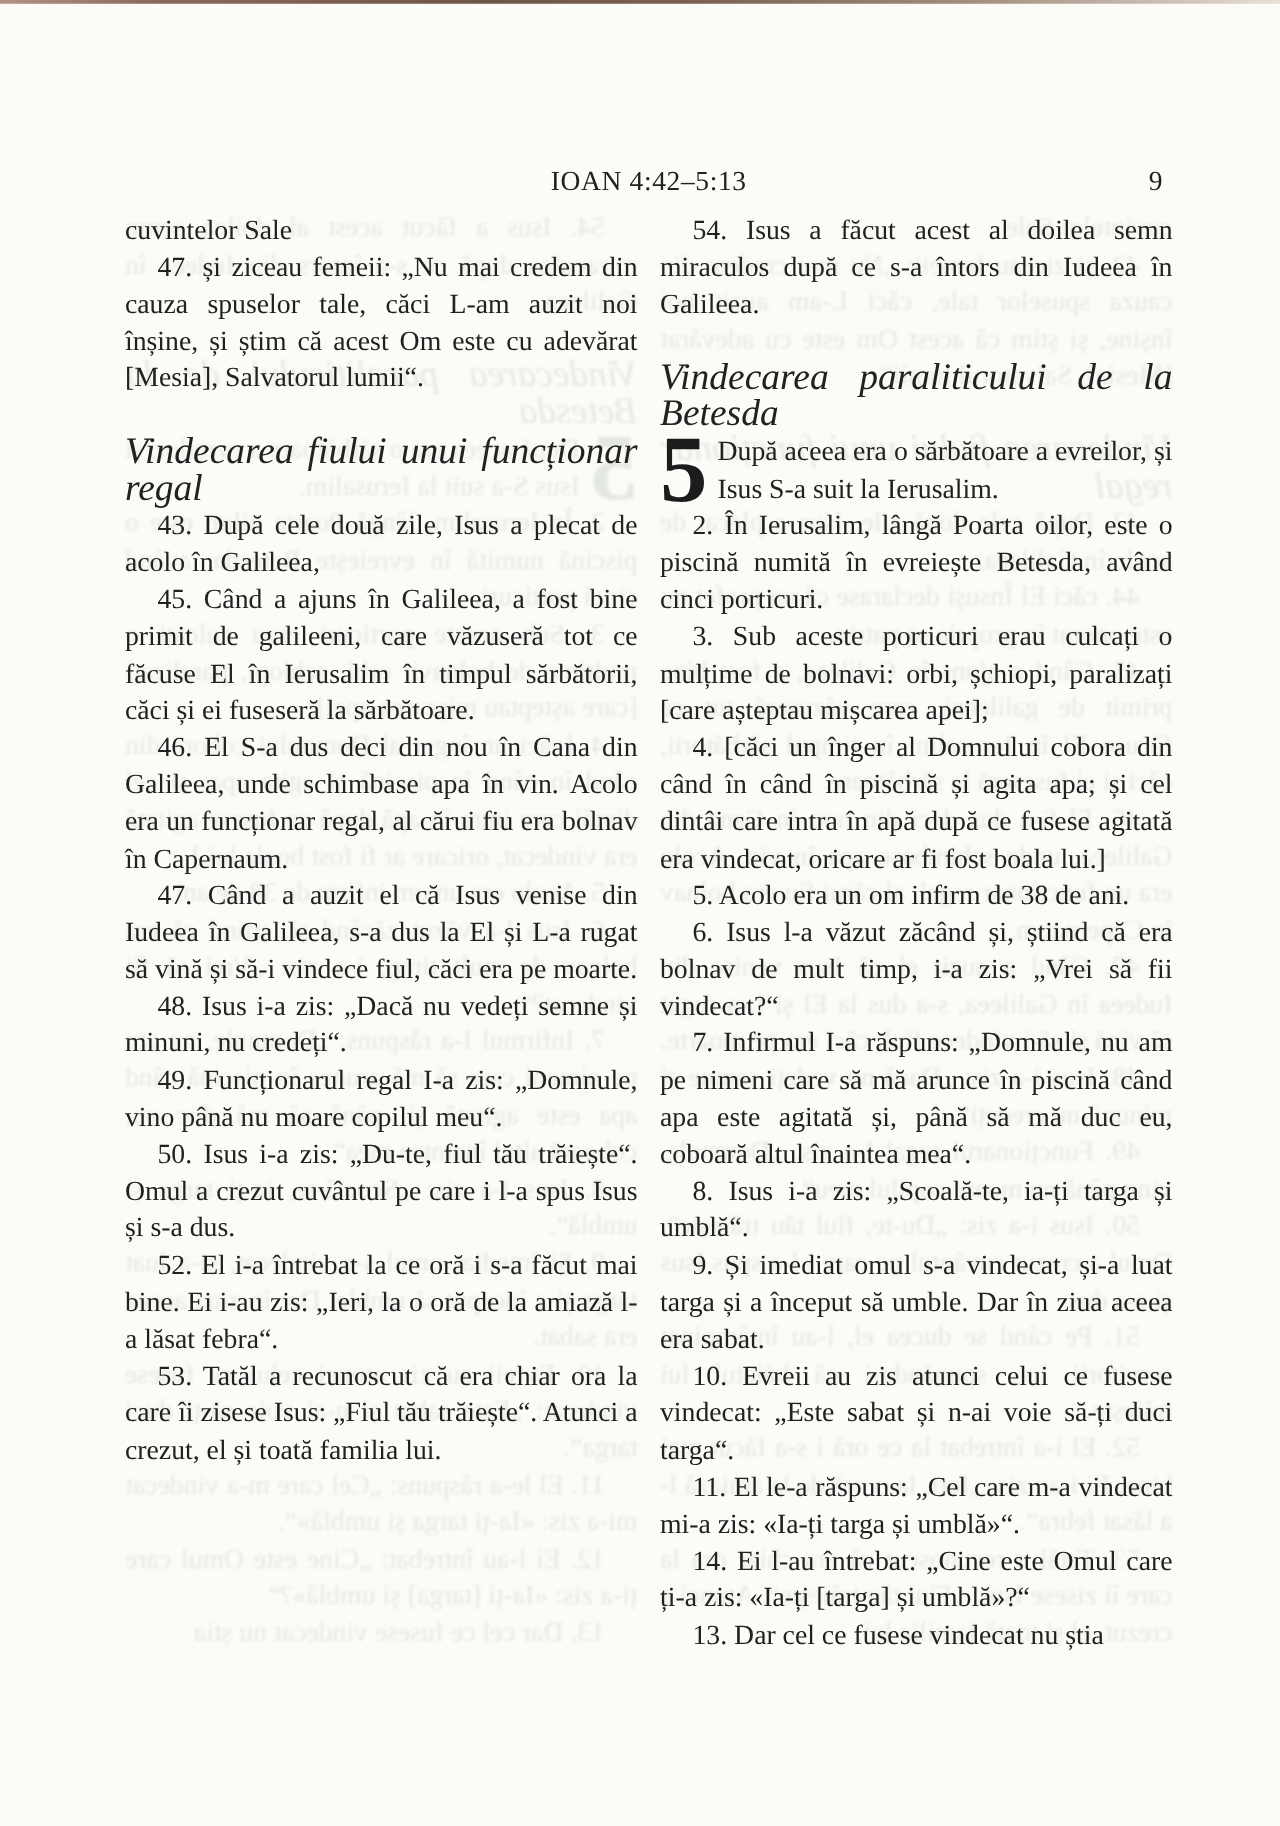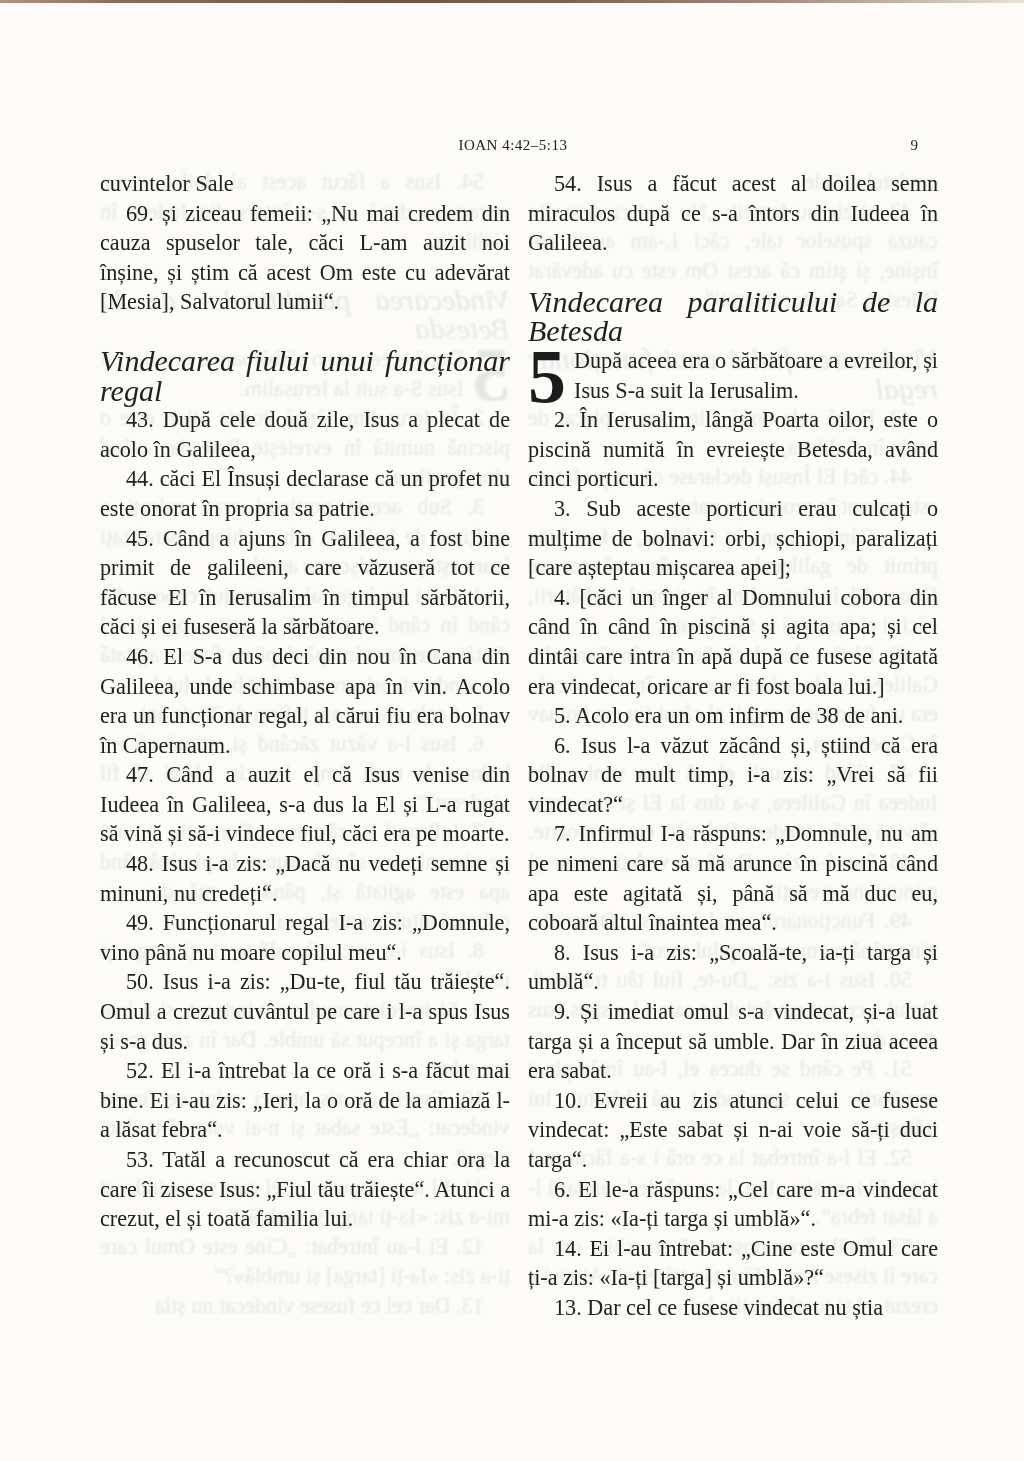--- a/index.html
+++ b/index.html
@@ -19,24 +19,24 @@
     height: 3px;
     background: linear-gradient(90deg,
       #b39286 0%, #8a6a5a 12%, #6f5546 38%, #7d6252 55%,
       #a08b7c 75%, #cfc2b6 92%, #e8e0d7 100%);
     z-index: 3;
   }
   .page-header {
     position: absolute;
     top: 130px;
     left: 100px;
-    right: 98px;
+    right: 86px;
     height: 30px;
     z-index: 2;
-    font-size: 15px;
+    font-size: 22px;
     line-height: 30px;
   }
   .running-head {
     display: block;
     text-align: center;
     letter-spacing: 0.5px;
   }
   .page-number {
     position: absolute;
     right: 8px;
@@ -128,24 +128,23 @@
       <p class="verse">9. Și imediat omul s-a vindecat, și-a luat targa și a început să umble. Dar în ziua aceea era sabat.</p>
       <p class="verse">10. Evreii au zis atunci celui ce fusese vindecat: „Este sabat și n-ai voie să-ți duci targa“.</p>
       <p class="verse">11. El le-a răspuns: „Cel care m-a vindecat mi-a zis: «Ia-ți targa și umblă»“.</p>
       <p class="verse">12. Ei l-au întrebat: „Cine este Omul care ți-a zis: «Ia-ți [targa] și umblă»?“</p>
       <p class="verse">13. Dar cel ce fusese vindecat nu știa</p>
     </div>
 </main>
 <main class="columns" id="columns">
   <div class="column" id="col-left">
       <p class="continuation">cuvintelor Sale</p>
-      <p class="verse">69. și ziceau femeii: „Nu mai credem din cauza spuselor tale, căci L-am auzit noi înșine, și știm că acest Om este cu adevărat [Mesia], Salvatorul lumii“.</p>
+      <p class="verse">47. și ziceau femeii: „Nu mai credem din cauza spuselor tale, căci L-am auzit noi înșine, și știm că acest Om este cu adevărat [Mesia], Salvatorul lumii“.</p>
       <h2 class="section-heading">Vindecarea fiului unui funcționar regal</h2>
       <p class="verse">43. După cele două zile, Isus a plecat de acolo în Galileea,</p>
-      <p class="verse">44. căci El Însuși declarase că un profet nu este onorat în propria sa patrie.</p>
       <p class="verse">45. Când a ajuns în Galileea, a fost bine primit de galileeni, care văzuseră tot ce făcuse El în Ierusalim în timpul sărbătorii, căci și ei fuseseră la sărbătoare.</p>
       <p class="verse">46. El S-a dus deci din nou în Cana din Galileea, unde schimbase apa în vin. Acolo era un funcționar regal, al cărui fiu era bolnav în Capernaum.</p>
       <p class="verse">47. Când a auzit el că Isus venise din Iudeea în Galileea, s-a dus la El și L-a rugat să vină și să-i vindece fiul, căci era pe moarte.</p>
       <p class="verse">48. Isus i-a zis: „Dacă nu vedeți semne și minuni, nu credeți“.</p>
       <p class="verse">49. Funcționarul regal I-a zis: „Domnule, vino până nu moare copilul meu“.</p>
       <p class="verse">50. Isus i-a zis: „Du-te, fiul tău trăiește“. Omul a crezut cuvântul pe care i l-a spus Isus și s-a dus.</p>
       <p class="verse">52. El i-a întrebat la ce oră i s-a făcut mai bine. Ei i-au zis: „Ieri, la o oră de la amiază l-a lăsat febra“.</p>
       <p class="verse">53. Tatăl a recunoscut că era chiar ora la care îi zisese Isus: „Fiul tău trăiește“. Atunci a crezut, el și toată familia lui.</p>
     </div>
   <div class="column" id="col-right">
@@ -154,17 +153,17 @@
       <p class="chapter-start"><span class="drop-cap">5</span>După aceea era o sărbătoare a evreilor, și Isus S-a suit la Ierusalim.</p>
       <p class="verse">2. În Ierusalim, lângă Poarta oilor, este o piscină numită în evreiește Betesda, având cinci porticuri.</p>
       <p class="verse">3. Sub aceste porticuri erau culcați o mulțime de bolnavi: orbi, șchiopi, paralizați [care așteptau mișcarea apei];</p>
       <p class="verse">4. [căci un înger al Domnului cobora din când în când în piscină și agita apa; și cel dintâi care intra în apă după ce fusese agitată era vindecat, oricare ar fi fost boala lui.]</p>
       <p class="verse">5. Acolo era un om infirm de 38 de ani.</p>
       <p class="verse">6. Isus l-a văzut zăcând și, știind că era bolnav de mult timp, i-a zis: „Vrei să fii vindecat?“</p>
       <p class="verse">7. Infirmul I-a răspuns: „Domnule, nu am pe nimeni care să mă arunce în piscină când apa este agitată și, până să mă duc eu, coboară altul înaintea mea“.</p>
       <p class="verse">8. Isus i-a zis: „Scoală-te, ia-ți targa și umblă“.</p>
       <p class="verse">9. Și imediat omul s-a vindecat, și-a luat targa și a început să umble. Dar în ziua aceea era sabat.</p>
       <p class="verse">10. Evreii au zis atunci celui ce fusese vindecat: „Este sabat și n-ai voie să-ți duci targa“.</p>
-      <p class="verse">6. El le-a răspuns: „Cel care m-a vindecat mi-a zis: «Ia-ți targa și umblă»“.</p>
+      <p class="verse">11. El le-a răspuns: „Cel care m-a vindecat mi-a zis: «Ia-ți targa și umblă»“.</p>
       <p class="verse">14. Ei l-au întrebat: „Cine este Omul care ți-a zis: «Ia-ți [targa] și umblă»?“</p>
       <p class="verse">13. Dar cel ce fusese vindecat nu știa</p>
     </div>
 </main>
 
 </body></html>

